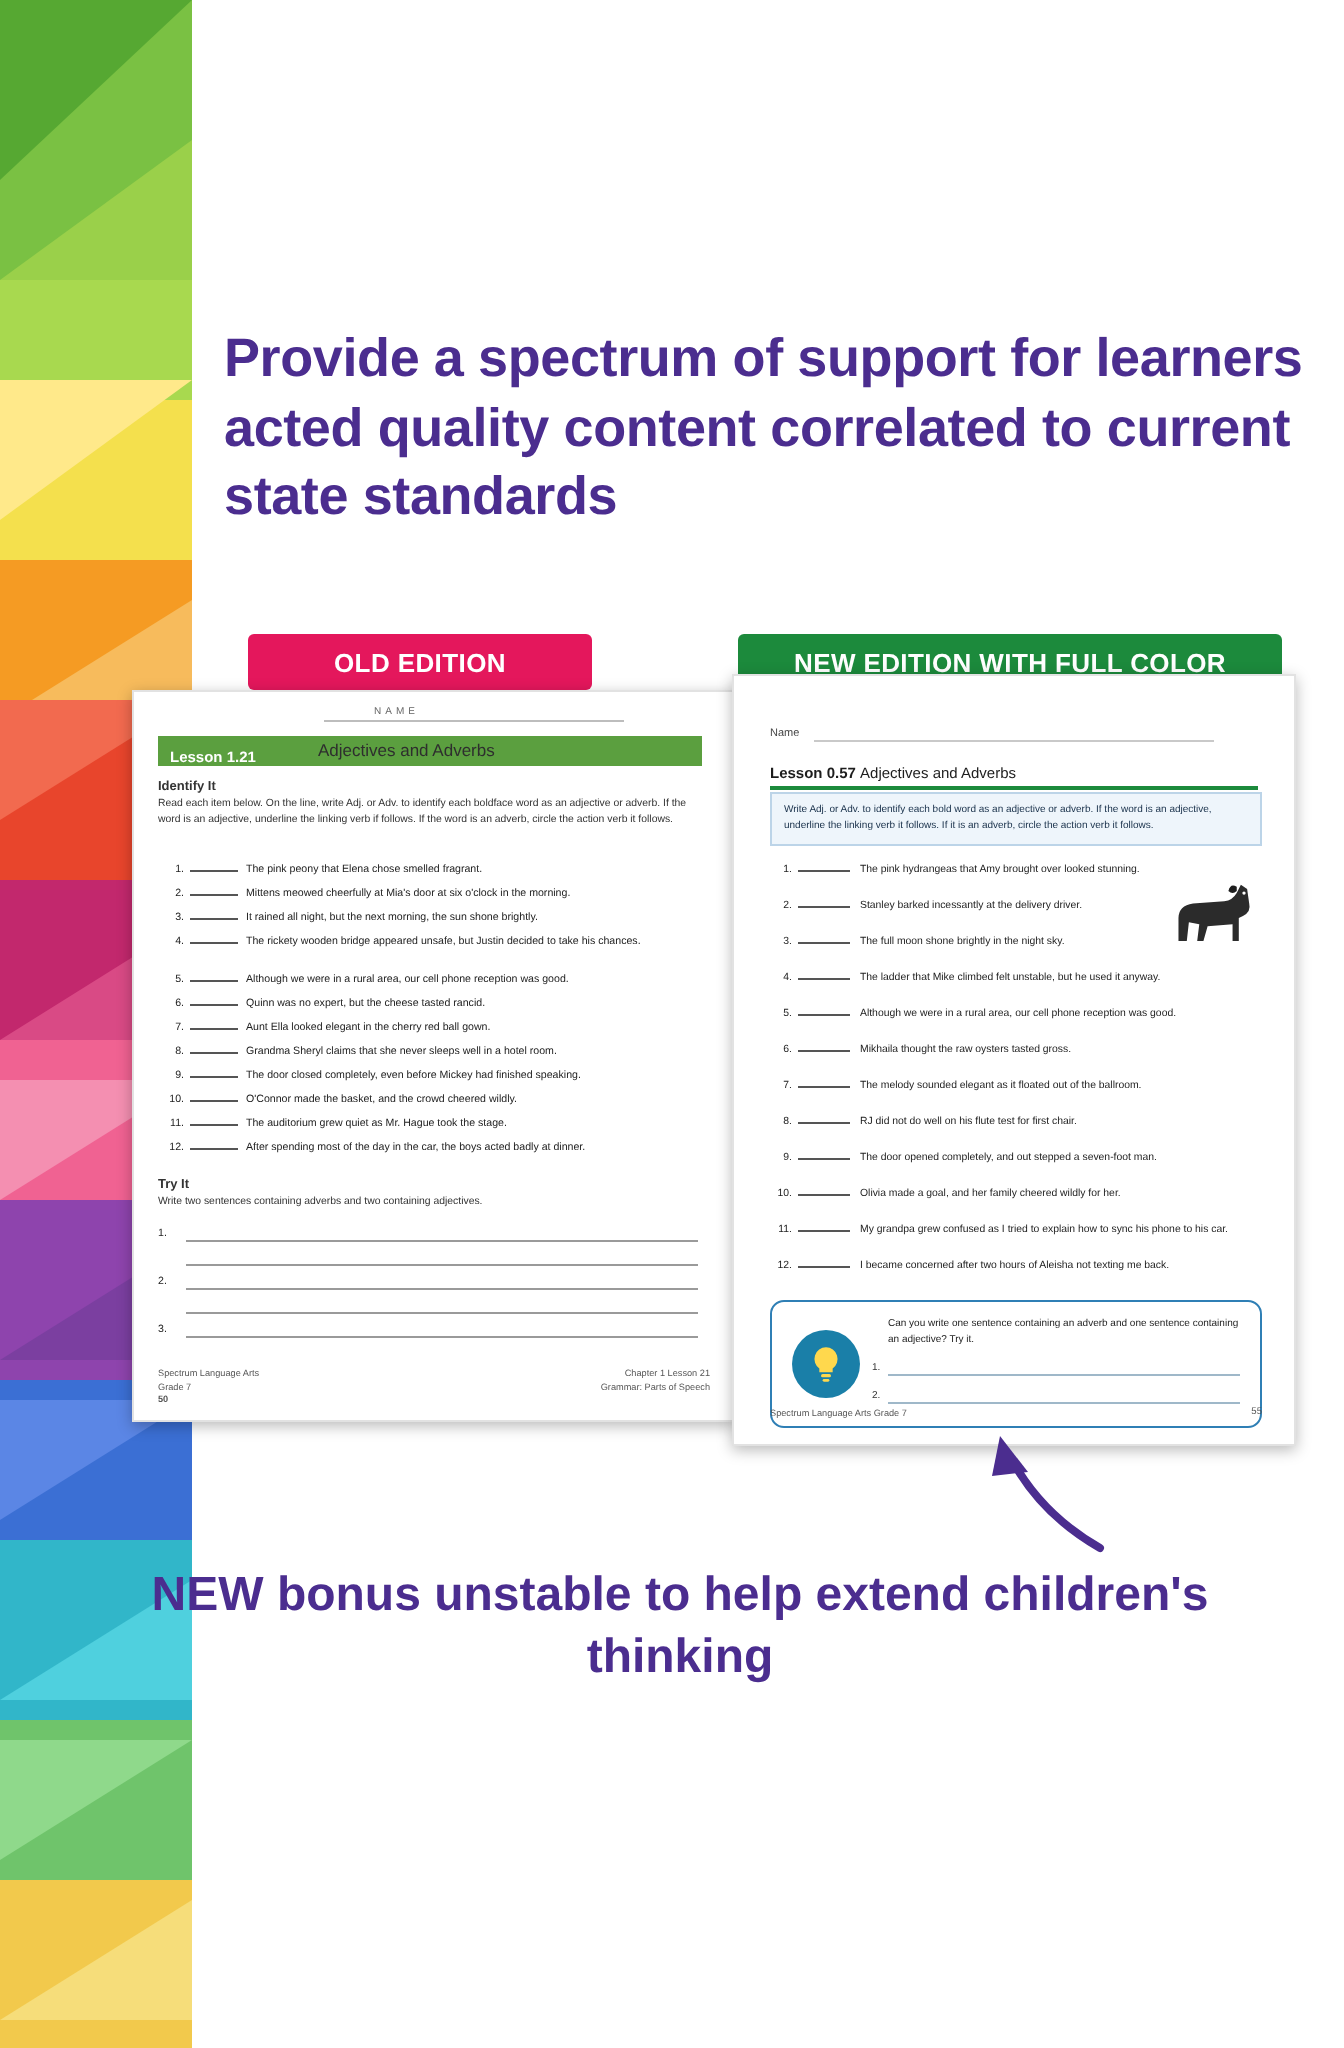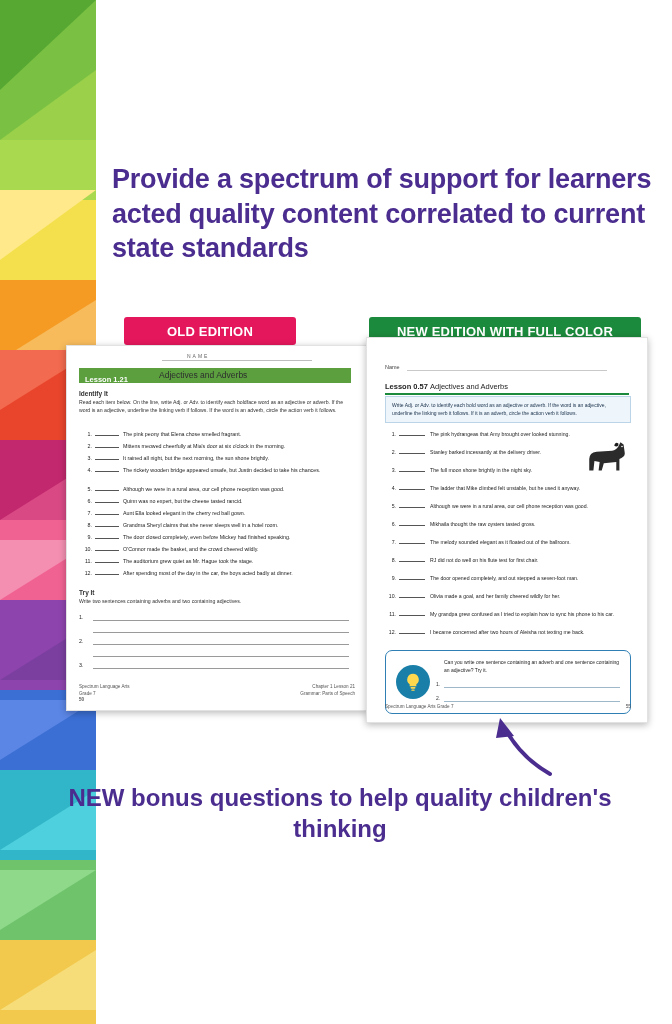--- a/index.html
+++ b/index.html
@@ -224,13 +224,13 @@
 
   <div class="np-foot">Spectrum Language Arts  Grade 7</div>
   <div class="np-page">55</div>
 </div>
 
 <svg id="arrow" viewBox="0 0 70 62">
   <path d="M66 58 C52 50 34 36 22 14" stroke="#4b2d8f" stroke-width="4" fill="none" stroke-linecap="round"></path>
   <path d="M16 2 L30 20 L12 22 Z" fill="#4b2d8f"></path>
 </svg>
 
-<div id="caption">NEW bonus questions to help quality children's thinking</div>
+<div id="caption">NEW bonus unstable to help extend children's thinking</div>
 
 </body></html>

